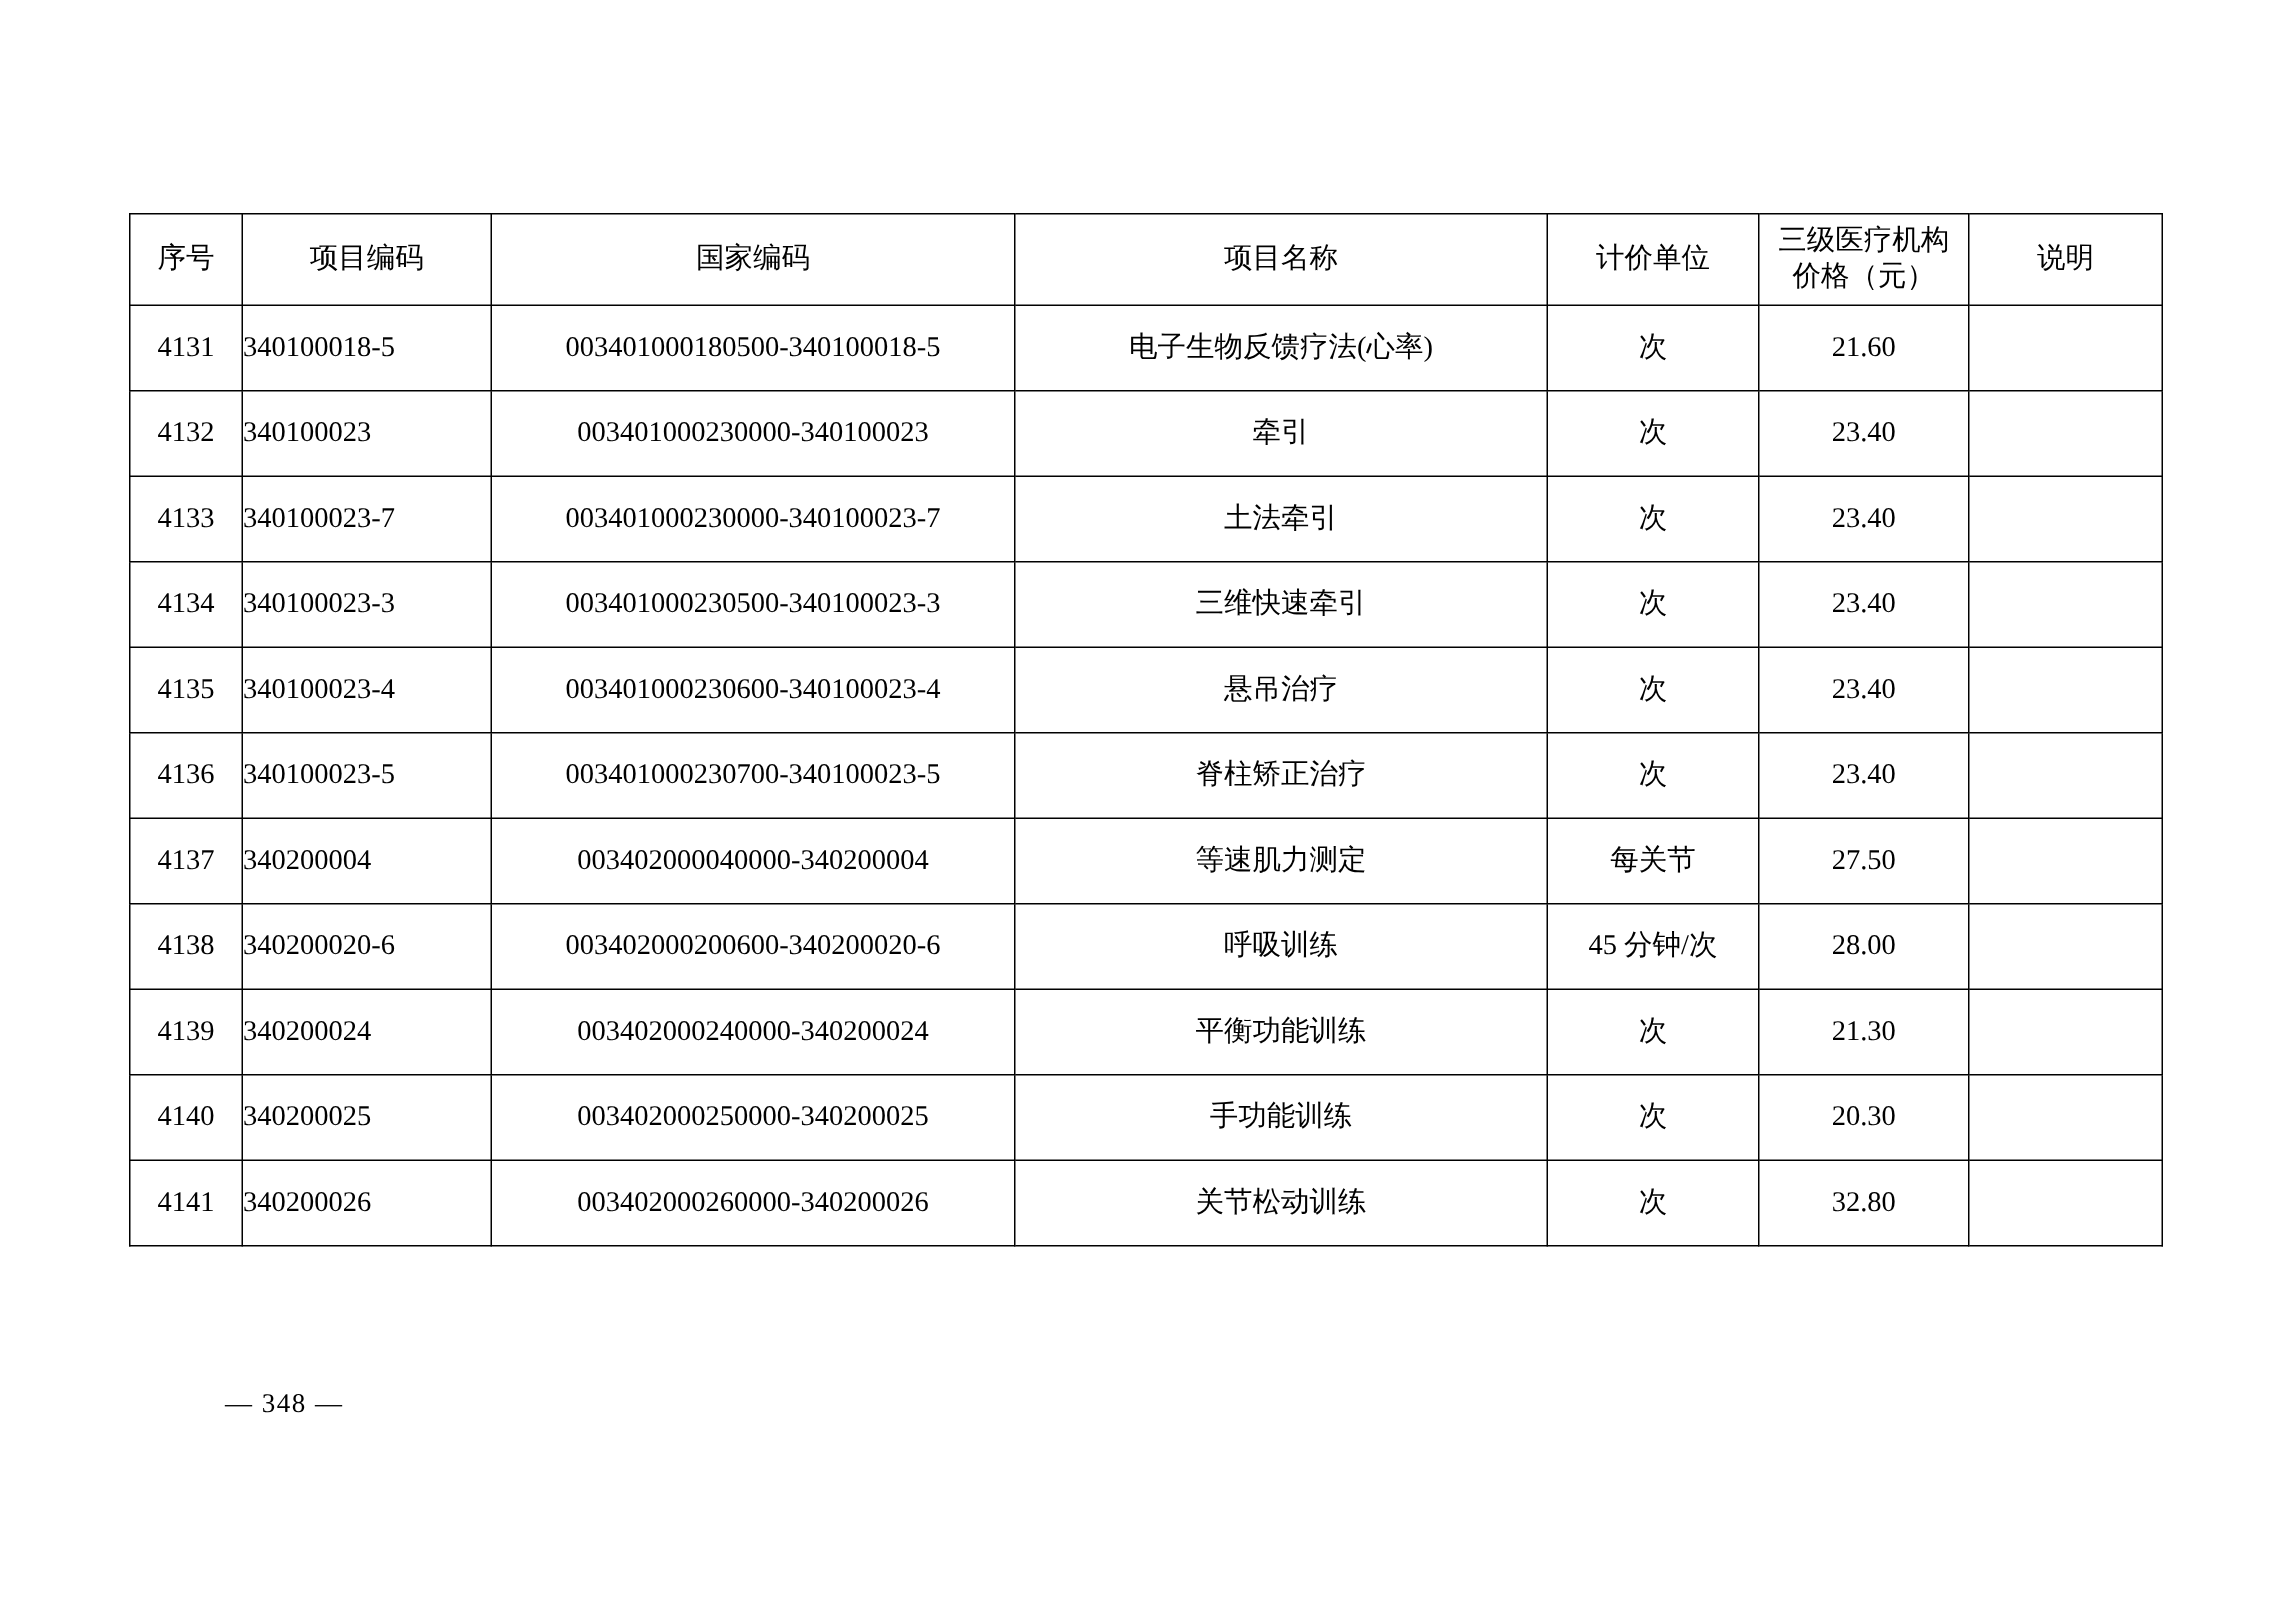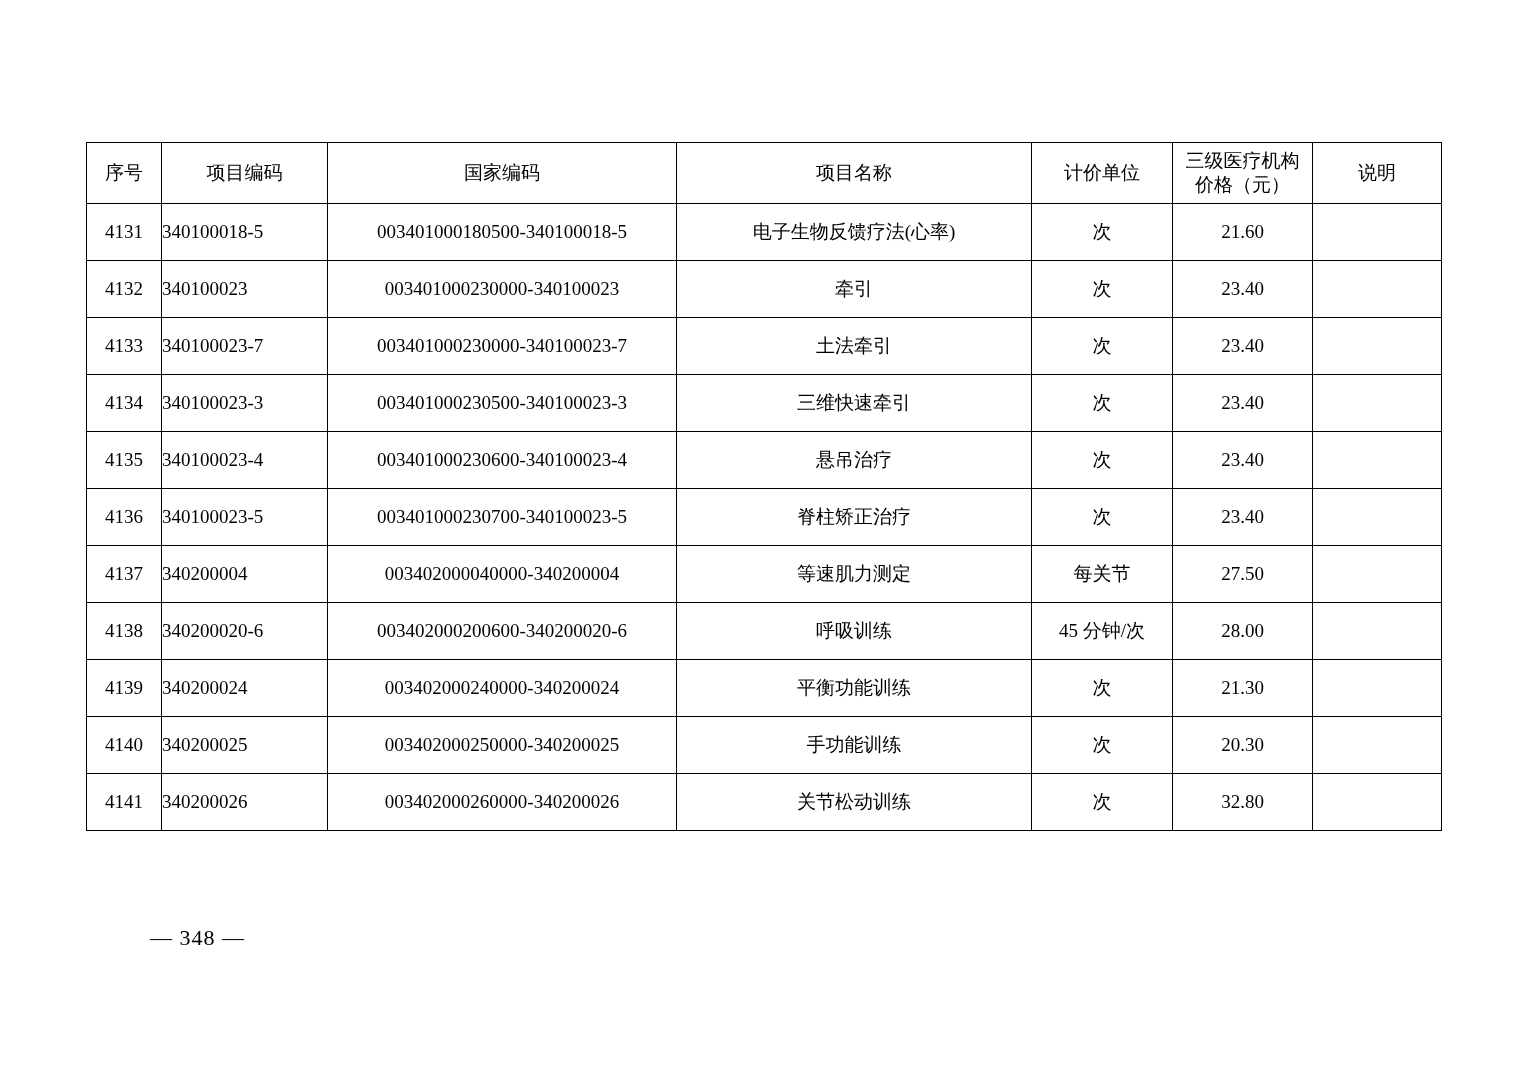--- a/index.html
+++ b/index.html
@@ -59,21 +59,21 @@
   .col-ncode { width: 348px; text-align: center;  padding-left: 6px; }
   .col-name  { width: 354px; text-align: center;  padding-left: 10px; }
   .col-unit  { width: 140px; text-align: center; }
   .col-price { width: 139px; text-align: center; }
   .col-note  { width: 128px; text-align: center; }
 
   .footer-page {
     position: absolute;
     left: 150px;
     top: 925px;
-    font-size: 22px;
+    font-size: 18px;
     letter-spacing: 1px;
   }
 </style>
 </head>
 <body>
 
 <div class="page">
 
   <div class="table-wrap">
     <table class="price-table">

